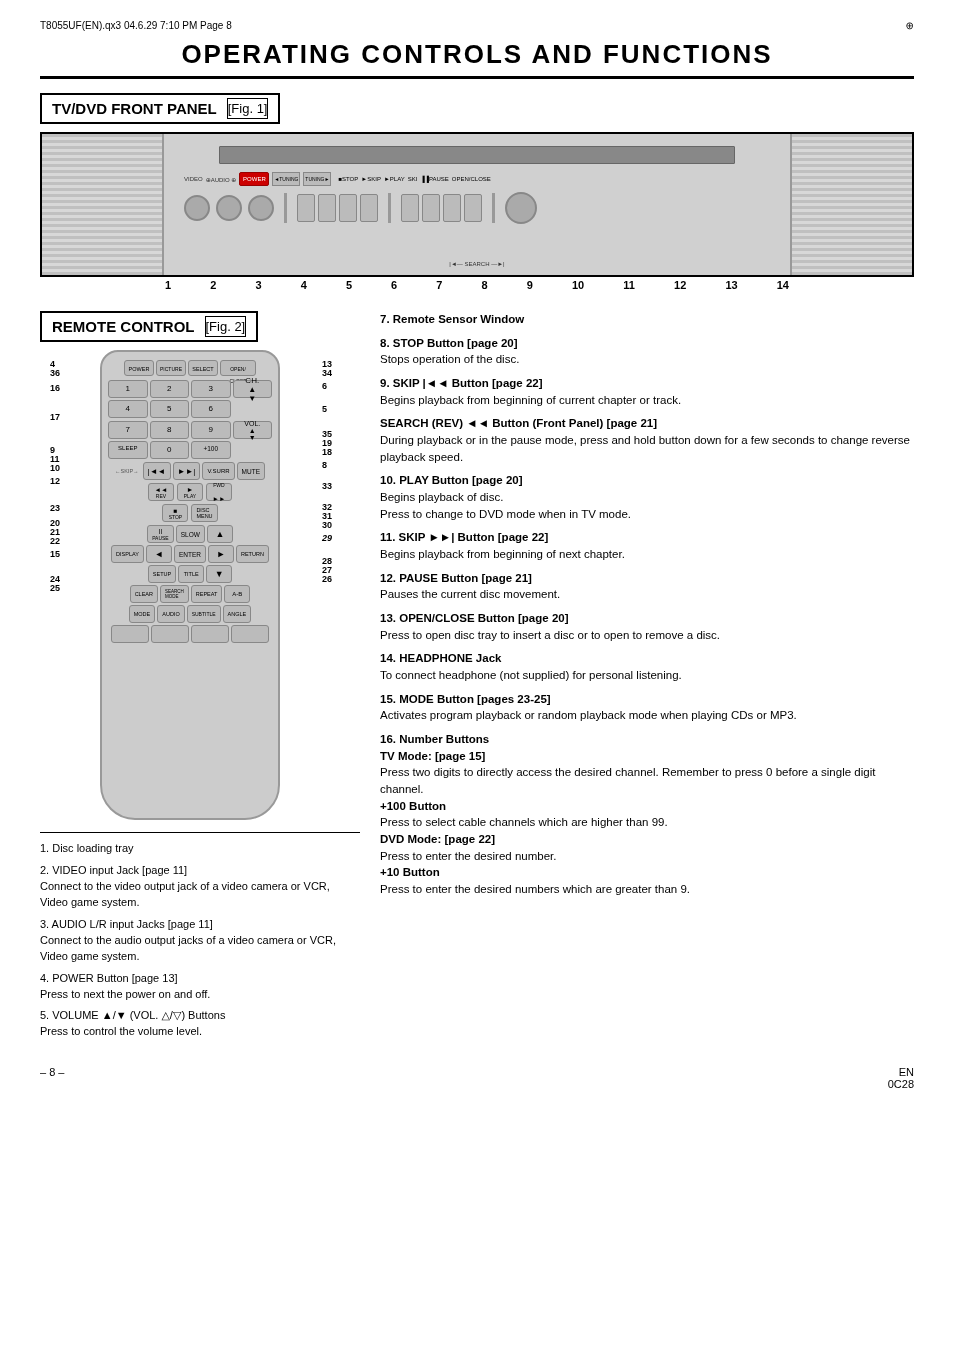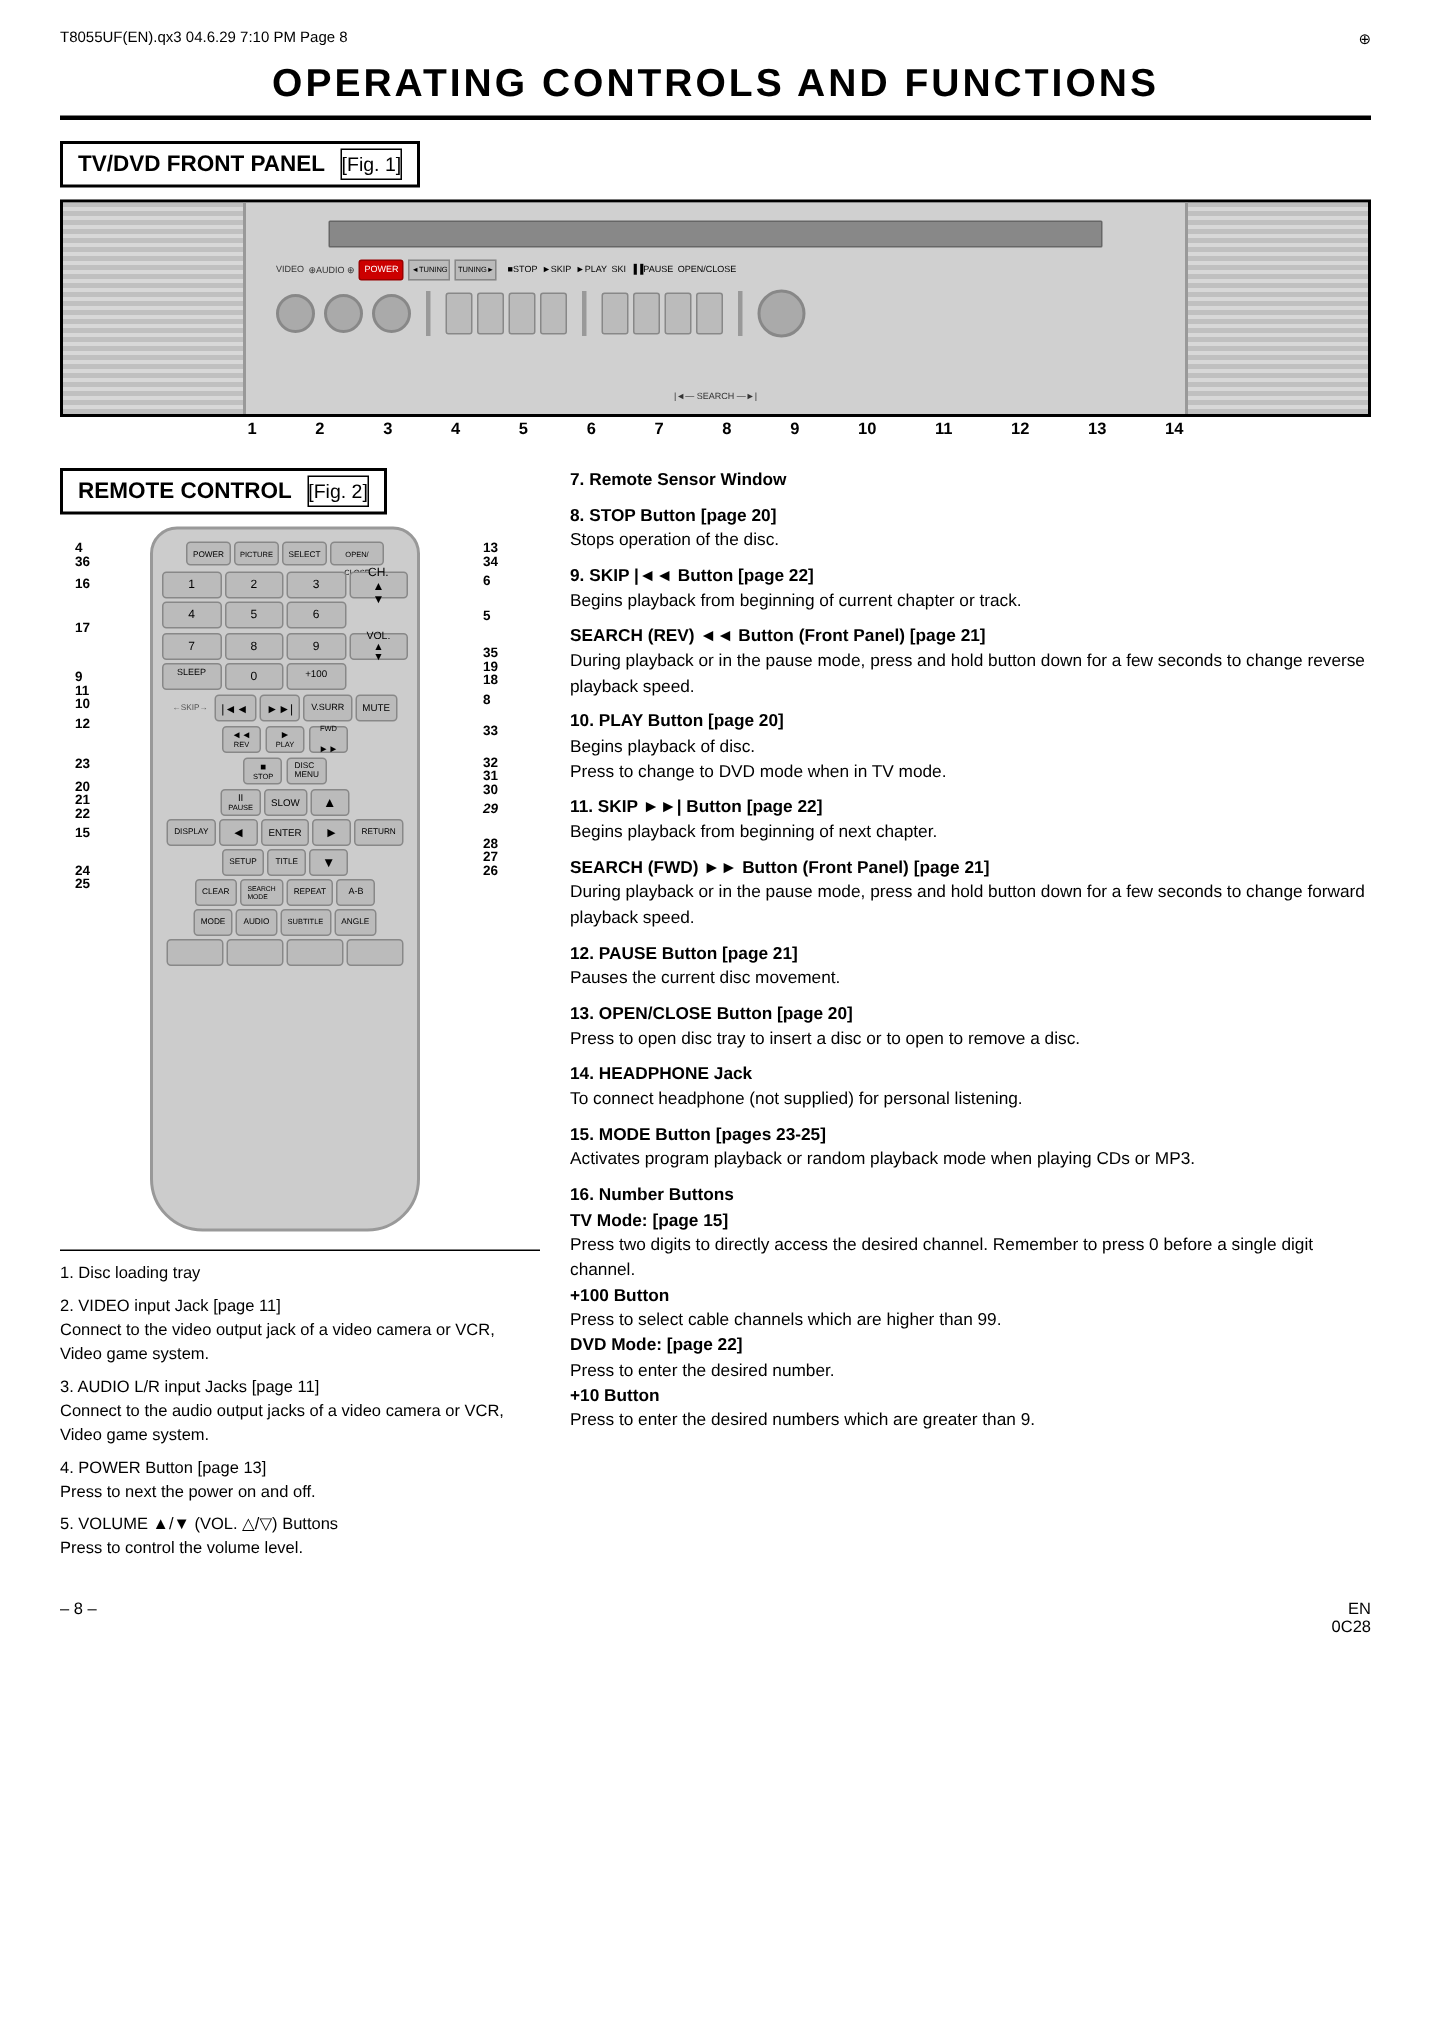--- a/index.html
+++ b/index.html
@@ -469,24 +469,20 @@
     <div class="right-item">
       <span class="right-item-title">10. PLAY Button [page 20]</span><br>
       <span>Begins playback of disc.<br>Press to change to DVD mode when in TV mode.</span>
     </div>
 
     <div class="right-item">
       <span class="right-item-title">11. SKIP ►►| Button [page 22]</span><br>
       <span>Begins playback from beginning of next chapter.</span>
     </div>
 
-    <div class="right-item">
-      <span class="right-item-bold">SEARCH (FWD) ►► Button (Front Panel) [page 21]</span><br>
-      <span>During playback or in the pause mode, press and hold button down for a few seconds to change forward playback speed.</span>
-    </div>
 
     <div class="right-item">
       <span class="right-item-title">12. PAUSE Button [page 21]</span><br>
       <span>Pauses the current disc movement.</span>
     </div>
 
     <div class="right-item">
       <span class="right-item-title">13. OPEN/CLOSE Button [page 20]</span><br>
       <span>Press to open disc tray to insert a disc or to open to remove a disc.</span>
     </div>

